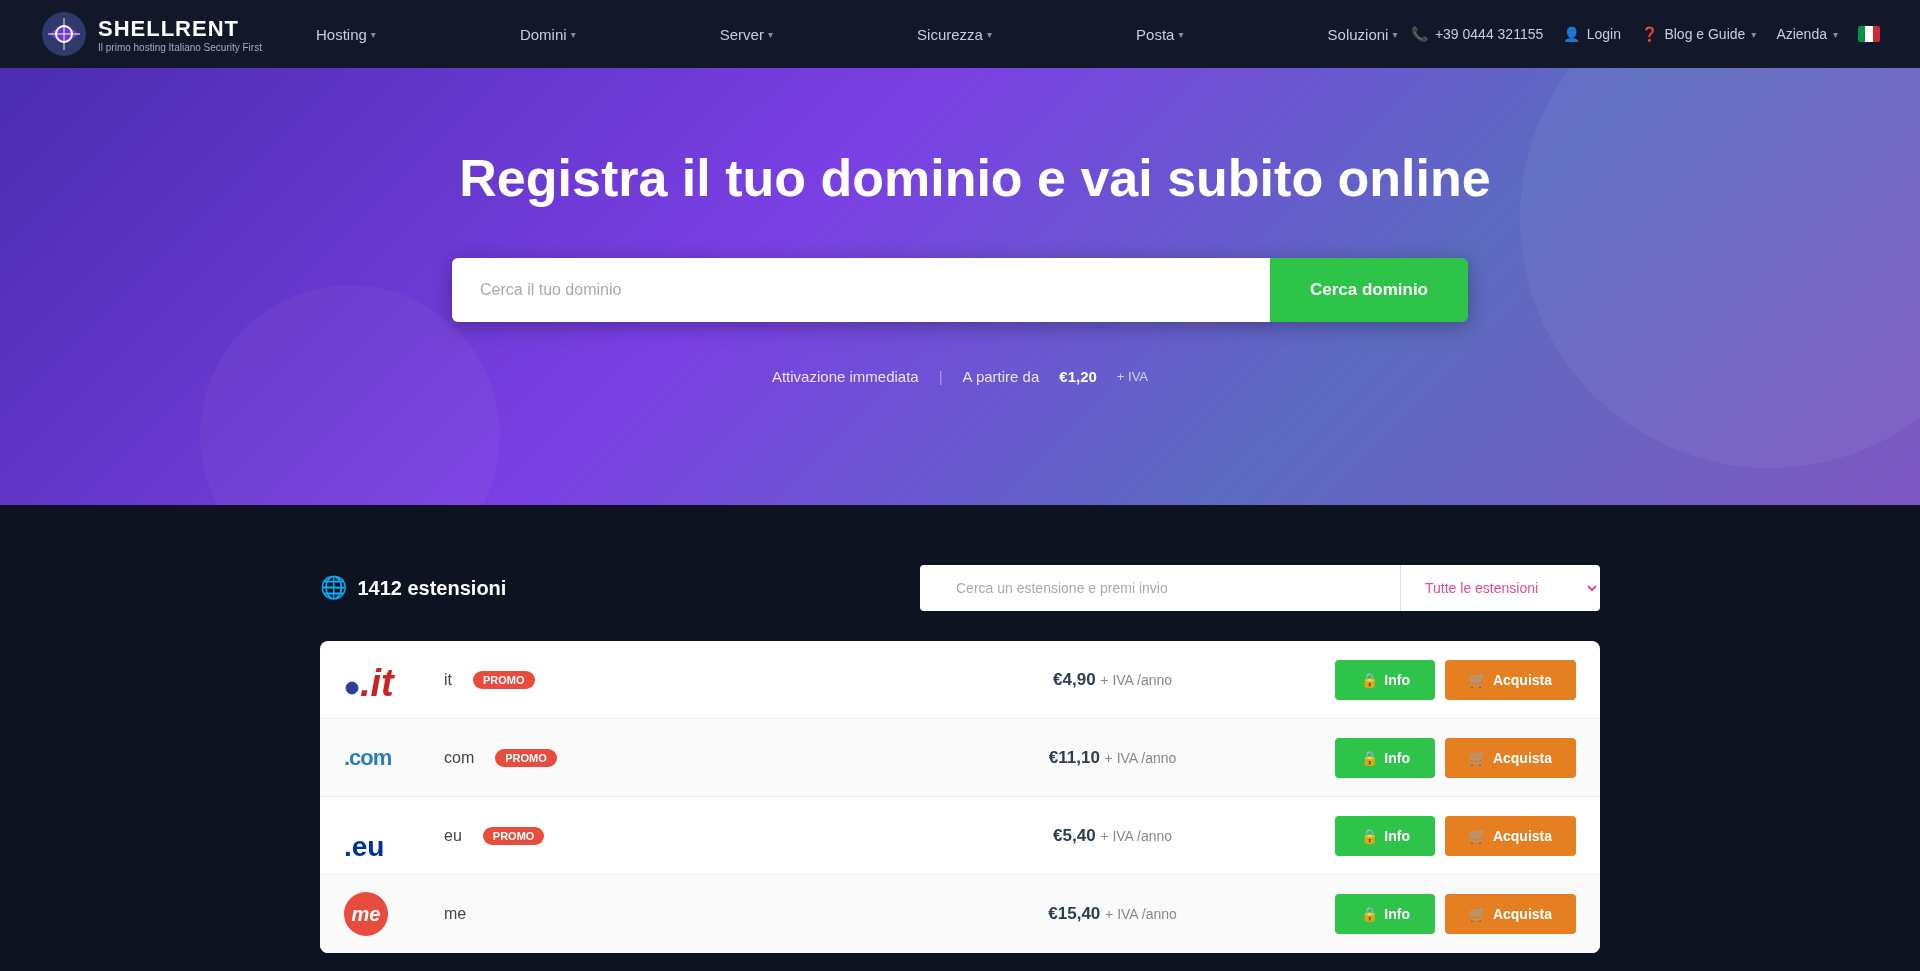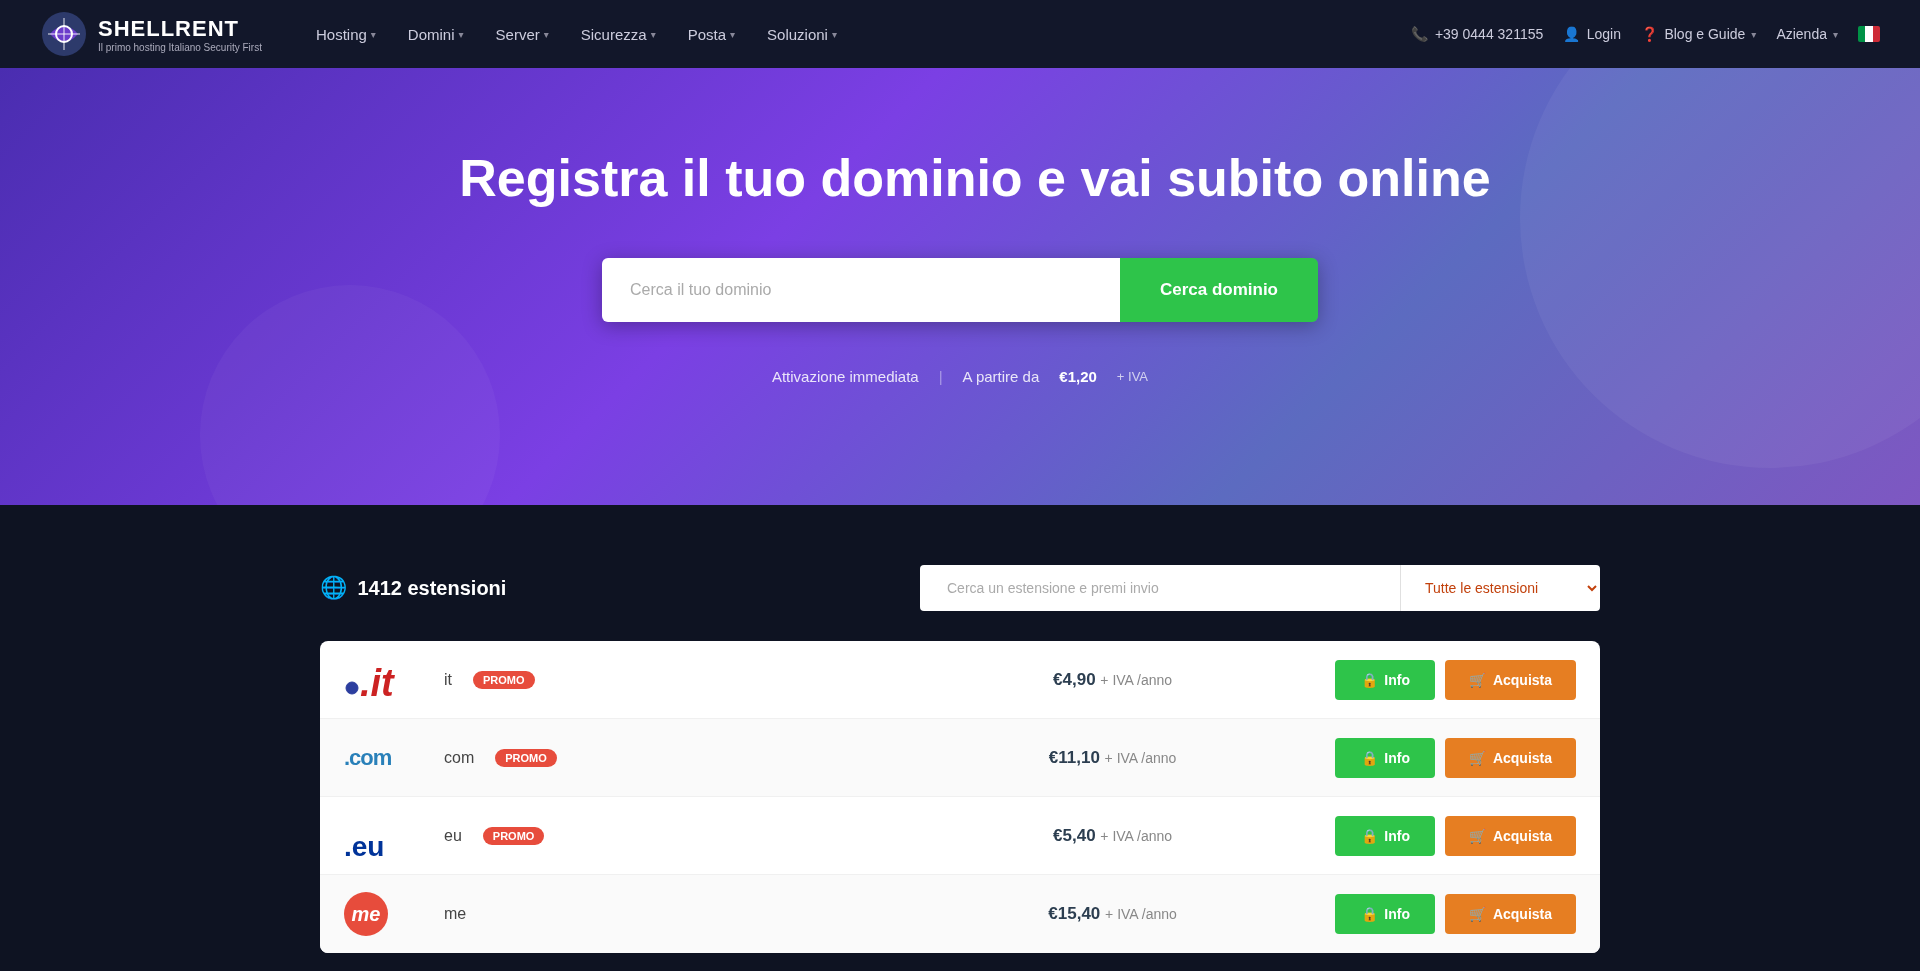--- a/index.html
+++ b/index.html
@@ -33,20 +33,21 @@
     }
     .logo-text p {
       font-size: 10px;
       color: #aab;
     }
     .nav-links {
       display: flex;
       align-items: center;
       gap: 4px;
       flex: 1;
+      justify-content: space-between;
     }
     .nav-item {
       display: flex;
       align-items: center;
       gap: 4px;
       padding: 8px 14px;
       color: #ccd;
       font-size: 15px;
       cursor: pointer;
       border-radius: 4px;
@@ -108,21 +109,21 @@
       font-size: 52px;
       font-weight: 800;
       color: #fff;
       margin-bottom: 50px;
       position: relative;
       z-index: 1;
       margin-left: 30px;
     }
     .search-bar {
       display: flex;
-      width: 716px;
+      width: 1016px;
       max-width: 100%;
       border-radius: 6px;
       overflow: hidden;
       box-shadow: 0 4px 20px rgba(0,0,0,0.3);
       position: relative;
       z-index: 1;
       margin-bottom: 30px;
     }
     .search-input {
       flex: 1;
@@ -179,36 +180,36 @@
       color: #fff;
     }
     .globe-icon { font-size: 22px; }
     .filter-bar {
       display: flex;
       gap: 0;
       width: 680px;
     }
     .filter-input {
       flex: 1;
-      padding: 14px 27px;
+      padding: 14px 36px;
       background: #fff;
       border: none;
       outline: none;
       font-size: 14px;
       color: #333;
       border-radius: 4px 0 0 4px;
     }
     .filter-input::placeholder { color: #aaa; }
     .filter-select {
       padding: 14px 20px;
       background: #fff;
       border: none;
       border-left: 1px solid #e0e0e0;
       font-size: 14px;
-      color: #c2410c;
+      color: #ec4899;
       cursor: pointer;
       outline: none;
       border-radius: 0 4px 4px 0;
       min-width: 200px;
     }
 
     
     .domain-table {
       background: #fff;
       border-radius: 8px;

